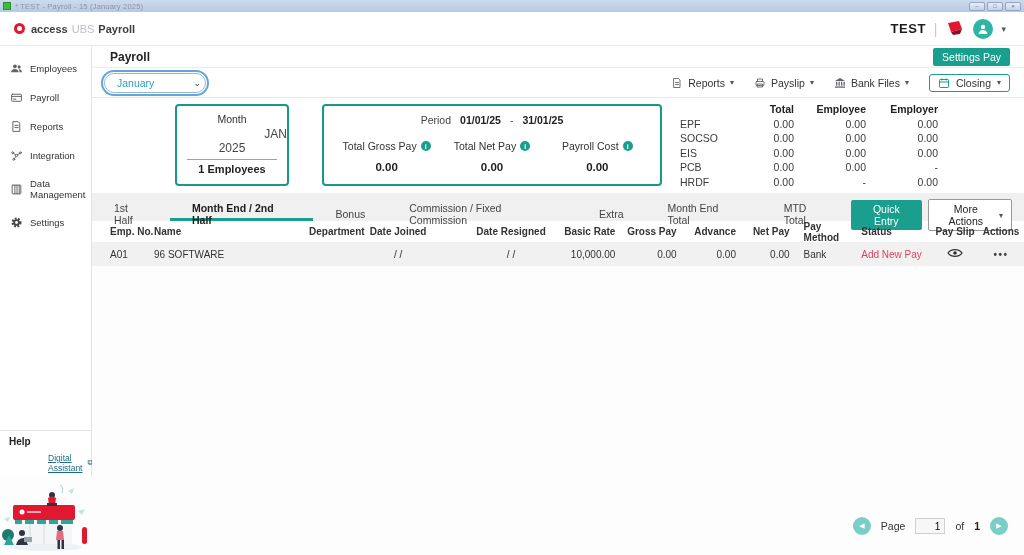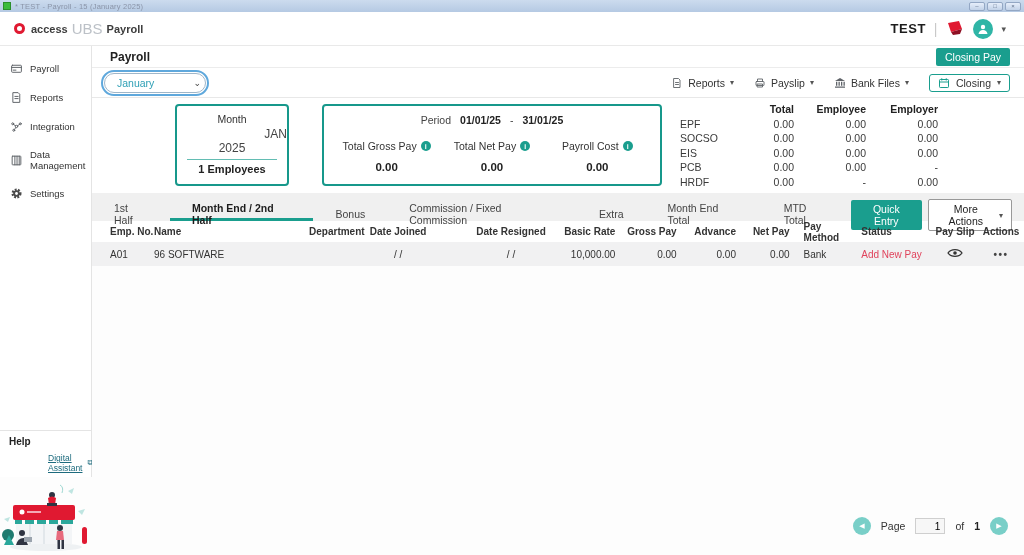--- a/index.html
+++ b/index.html
@@ -13,21 +13,21 @@
   .winbtns { display:flex; gap:2px; }
   .winbtn { width:16px; height:9px; background:linear-gradient(#e6eefa,#c2d2e8); border:1px solid #93a7c4;
     border-radius:2px; font-size:6px; line-height:7px; text-align:center; color:#5c6d88; cursor:default; }
 
   
   .appheader { position:absolute; left:0; top:12px; width:1024px; height:34px; background:#fff;
     border-bottom:1px solid #e9e9e9; display:flex; align-items:center; justify-content:space-between; padding:0 18px 0 14px; }
   .brand { display:flex; align-items:center; gap:4px; }
   .brand .ring { width:11px; height:11px; border:3px solid #e01931; border-radius:50%; margin-right:2px; }
   .brand .b1 { font-size:11px; font-weight:bold; color:#3c3c3c; }
-  .brand .b2 { font-size:15px; color:#bcc1c7; }
+  .brand .b2 { font-size:11px; color:#bcc1c7; }
   .brand .b3 { font-size:11px; font-weight:bold; color:#3c3c3c; }
   .hdr-right { display:flex; align-items:center; gap:8px; }
   .hdr-company { font-size:13px; font-weight:bold; color:#1c1c1c; letter-spacing:.5px; }
   .hdr-sep { color:#c9c9c9; font-size:14px; }
   .avatar { width:20px; height:20px; border-radius:50%; background:#2fb5a6; display:flex; align-items:center; justify-content:center; }
   .caret { font-size:9px; color:#555; }
 
   
   .sidebar { position:absolute; left:0; top:46px; width:92px; height:509px; background:#fff; border-right:1px solid #e4e4e4; }
   .nav { padding-top:8px; }
@@ -155,20 +155,29 @@
           <circle cx="6" cy="4" r="2.2" fill="#fff"></circle>
           <path d="M1.5 11c.4-2.6 2.2-4 4.5-4s4.1 1.4 4.5 4z" fill="#fff"></path>
         </svg>
     </div>
     <span class="caret">▾</span>
   </div>
 </div>
 
 <div class="sidebar">
   <div class="nav">
+    <div class="nav-item">
+      <svg viewBox="0 0 24 24">
+          <circle class="icon-f" cx="9" cy="8" r="3.4"></circle>
+          <circle class="icon-f" cx="16.8" cy="9" r="2.8"></circle>
+          <path class="icon-f" d="M2 19c0-3.6 3-6 7-6s7 2.4 7 6z"></path>
+          <path class="icon-f" d="M17.5 13.2c2.6.5 4.5 2.4 4.5 5.8h-4.3c0-2.3-.8-4.3-2.2-5.4.6-.3 1.3-.4 2-.4z"></path>
+        </svg>
+      <span>Employees</span>
+    </div>
     <div class="nav-item">
       <svg viewBox="0 0 24 24">
           <rect class="icon-g" x="3" y="6" width="18" height="13" rx="1.5"></rect>
           <line class="icon-g" x1="3" y1="10" x2="21" y2="10"></line>
           <line class="icon-g" x1="6" y1="15" x2="11" y2="15"></line>
         </svg>
       <span>Payroll</span>
     </div>
     <div class="nav-item">
       <svg viewBox="0 0 24 24">
@@ -251,21 +260,21 @@
       <rect x="57.5" y="63" width="2.5" height="9" fill="#2f3442"></rect>
         <rect x="61.5" y="63" width="2.5" height="9" fill="#2f3442"></rect>
     </svg>
   </div>
 </div>
 
 <div class="content">
 
   <div class="page-header">
     <div class="page-title">Payroll</div>
-    <button class="btn-teal">Closing Pay</button>
+    <button class="btn-teal">Settings Pay</button>
   </div>
 
   <div class="toolbar">
     <div class="month-select">
       <span class="val">January</span>
       <span class="chev">⌄</span>
     </div>
     <div class="tool-group">
       <button class="tool-btn">
         <svg viewBox="0 0 24 24">

